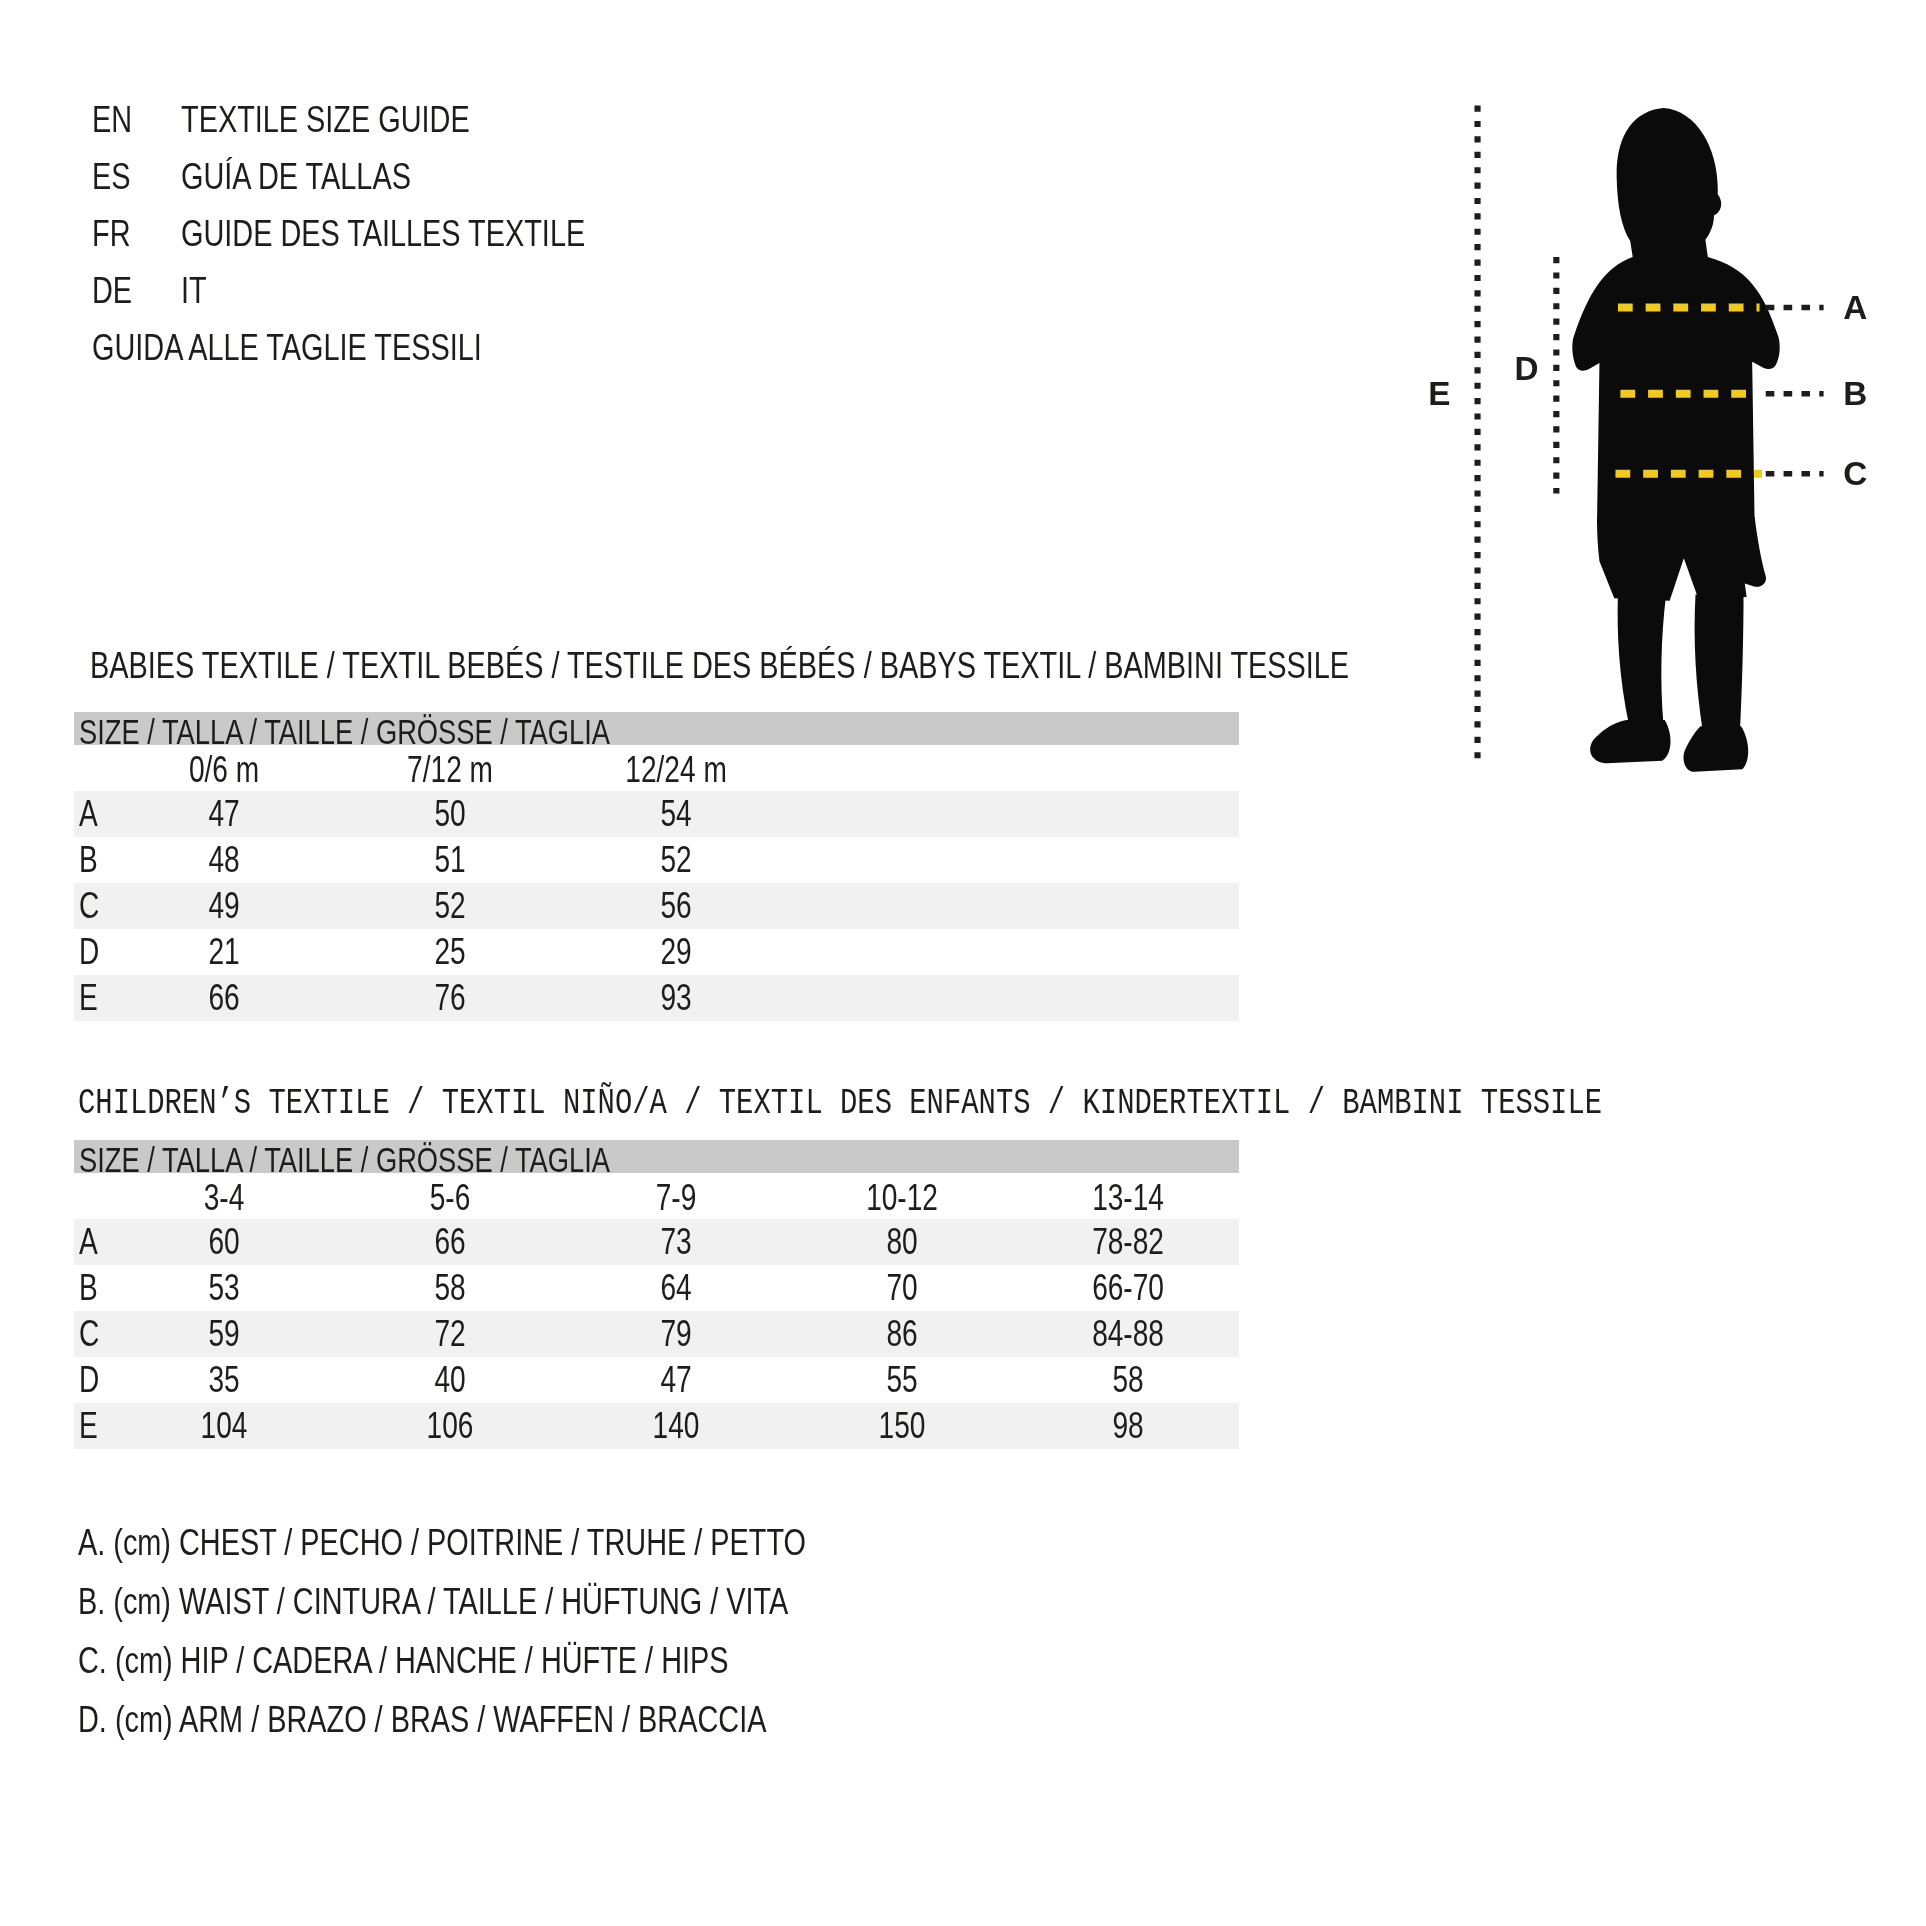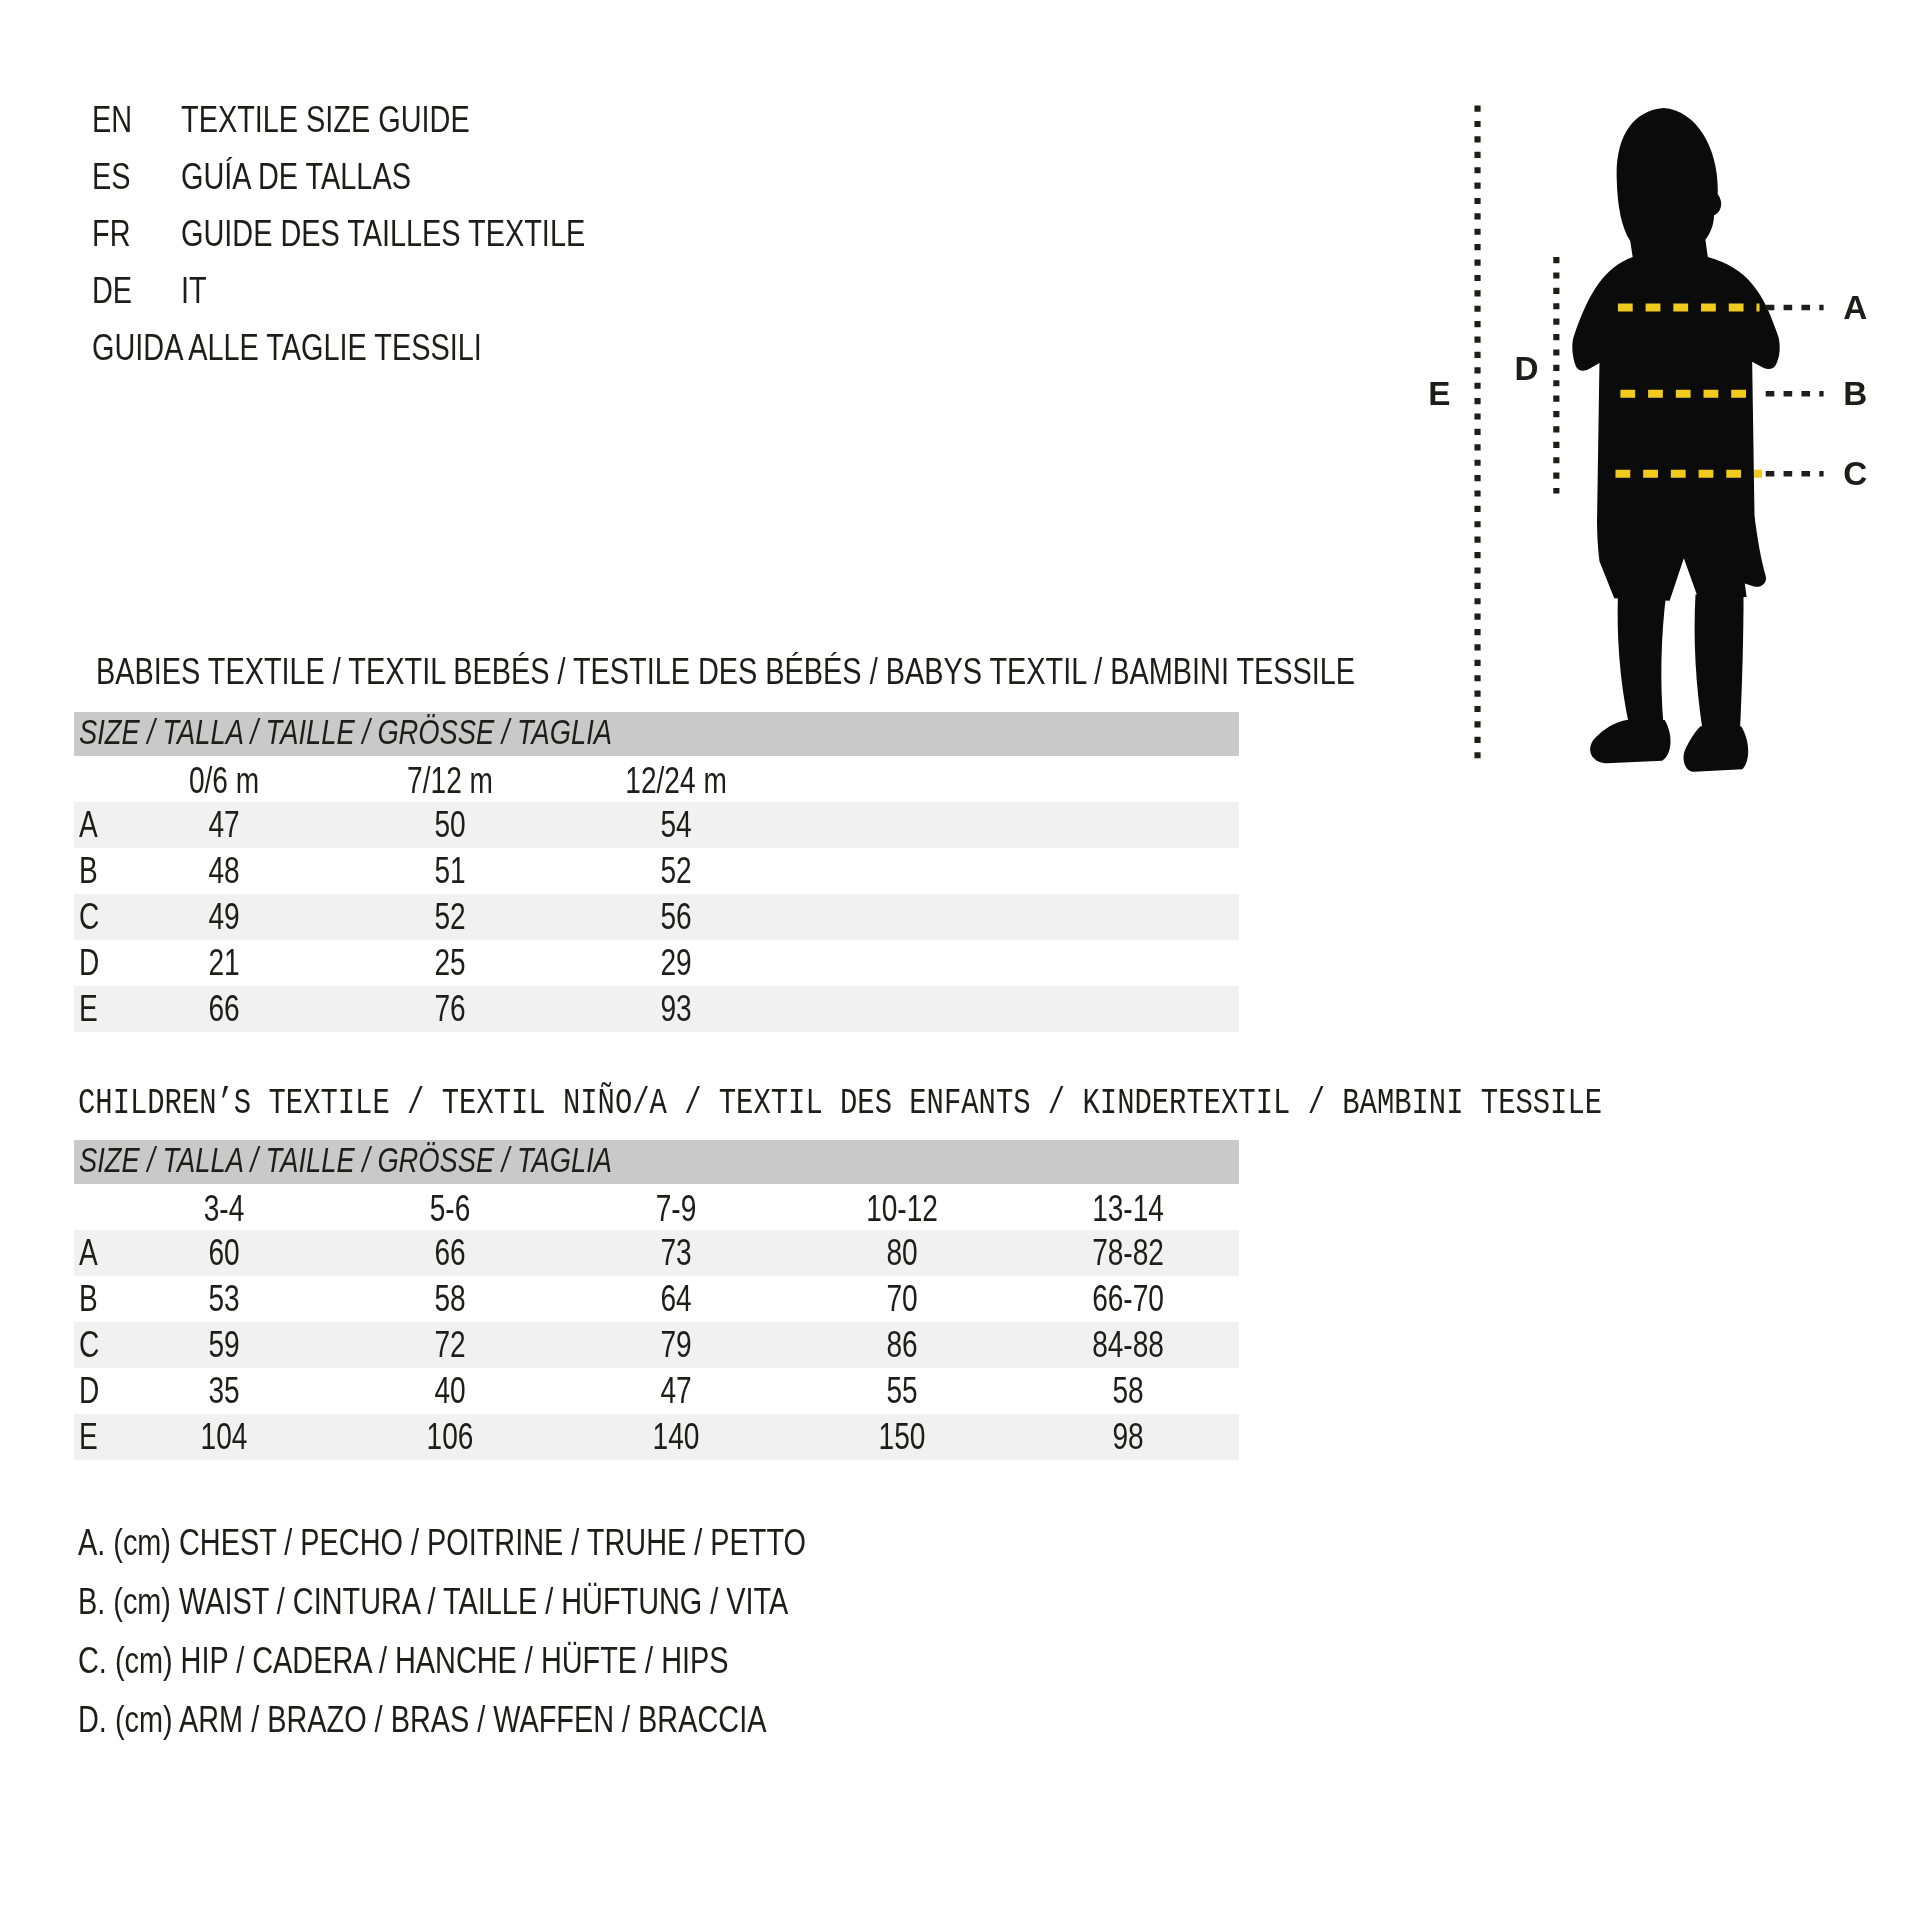--- a/index.html
+++ b/index.html
@@ -25,22 +25,22 @@
 
   
   .sec-heading{position:absolute;left:78px;font-size:37px;line-height:43px;}
   #babies-heading{top:632px;}
   #children-heading{top:1082px;}
 
   
   .sizetable{position:absolute;left:74px;width:1165px;}
   #babies-table{top:712px;}
   #children-table{top:1140px;}
-  .sizebar{height:44px;background:#c9c9c9;font-size:35px;line-height:39px;padding-left:5px;
-           box-sizing:border-box;margin-bottom:3.7px;font-style:italic;}
+  .sizebar{height:33px;background:#c9c9c9;font-size:35px;line-height:39px;padding-left:5px;
+           box-sizing:border-box;margin-bottom:3.7px;}
   .trow{display:grid;height:46px;align-items:center;font-size:36px;}
   .trow.head{height:42px;}
   .cols3{grid-template-columns:37px repeat(3,226px) 1fr;}
   .cols5{grid-template-columns:37px repeat(5,226px) 1fr;}
   .trow .rl{padding-left:5px;text-align:left;}
   .trow .cv{text-align:center;}
   .stripe{background:#f1f1f1;}
 
   
   #legend{position:absolute;left:78px;top:1513px;font-size:37px;line-height:59px;}
@@ -115,21 +115,21 @@
   <line class="leadline" x1="566" y1="490" x2="660" y2="490"></line>
   <line class="leadline" x1="566" y1="620" x2="660" y2="620"></line>
 
   <text x="692" y="369">A</text>
   <text x="692" y="509">B</text>
   <text x="692" y="639">C</text>
   <text x="158" y="468">D</text>
   <text x="18" y="508">E</text>
 </svg>
 
-<h2 class="sec-heading" id="babies-heading" style="margin:18px;font-weight:400;"><span class="t">BABIES TEXTILE / TEXTIL BEBÉS / TESTILE DES BÉBÉS / BABYS TEXTIL / BAMBINI TESSILE</span></h2>
+<h2 class="sec-heading" id="babies-heading" style="margin:12px;font-weight:400;"><span class="t">BABIES TEXTILE / TEXTIL BEBÉS / TESTILE DES BÉBÉS / BABYS TEXTIL / BAMBINI TESSILE</span></h2>
 
 <div class="sizetable" id="babies-table">
   <div class="sizebar">
     <span class="t">SIZE / TALLA / TAILLE / GRÖSSE / TAGLIA</span>
   </div>
   <div class="trow head cols3">
     <span class="rl"></span>
     <span class="cv"><span class="tc">0/6 m</span></span>
     <span class="cv"><span class="tc">7/12 m</span></span>
     <span class="cv"><span class="tc">12/24 m</span></span>

